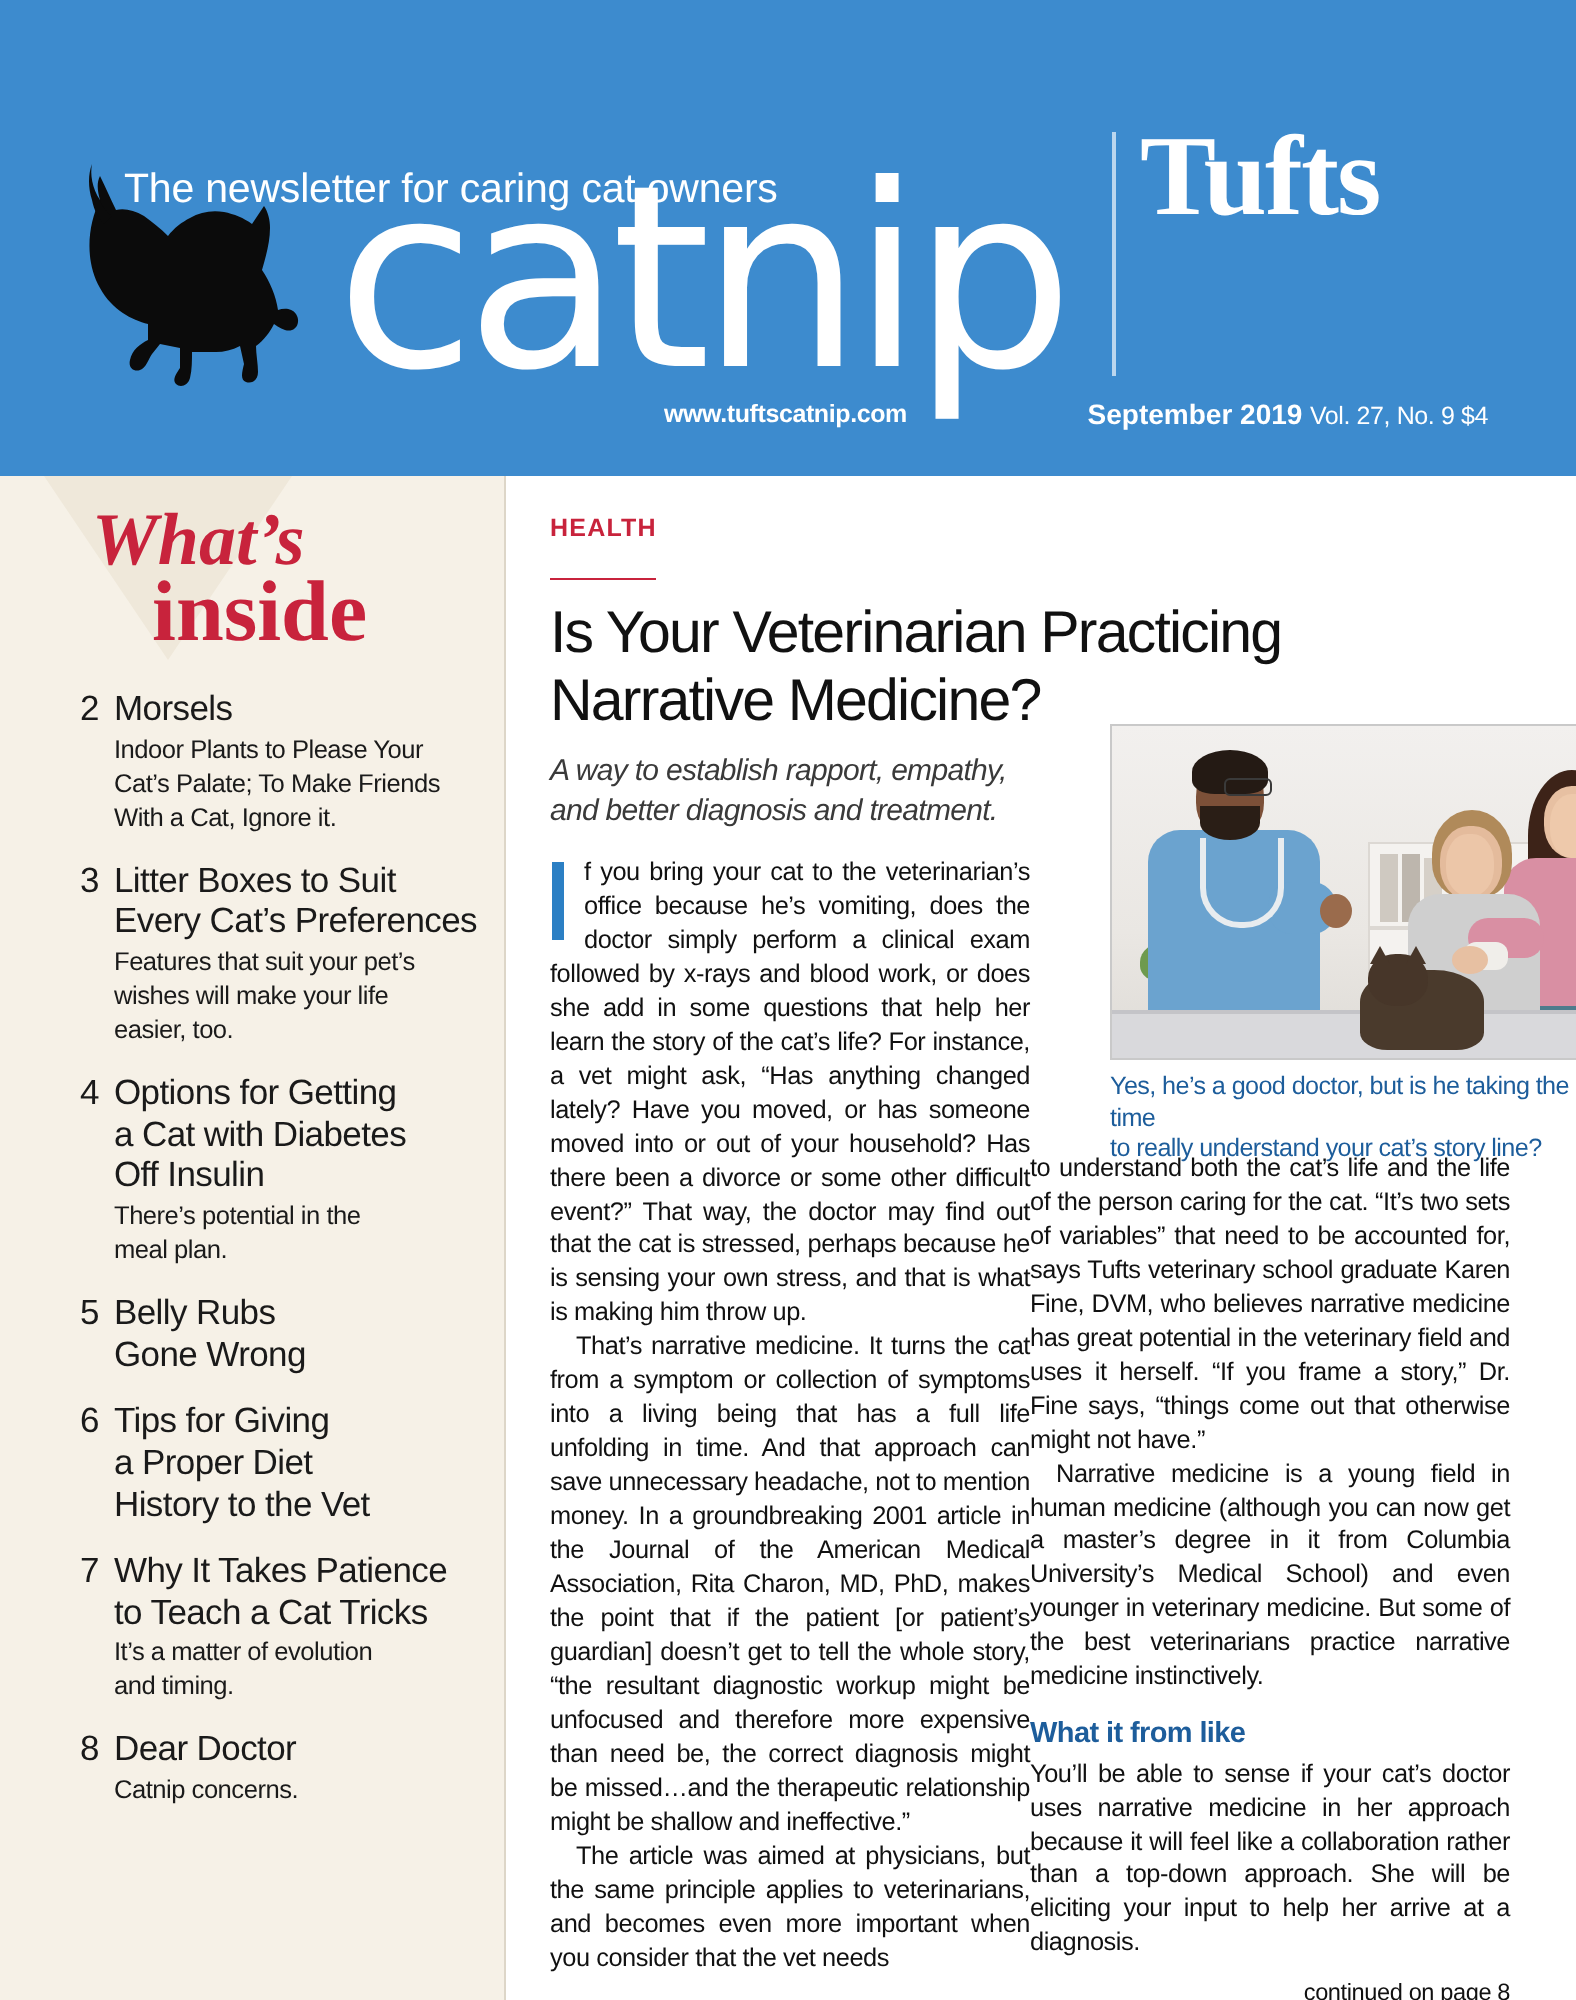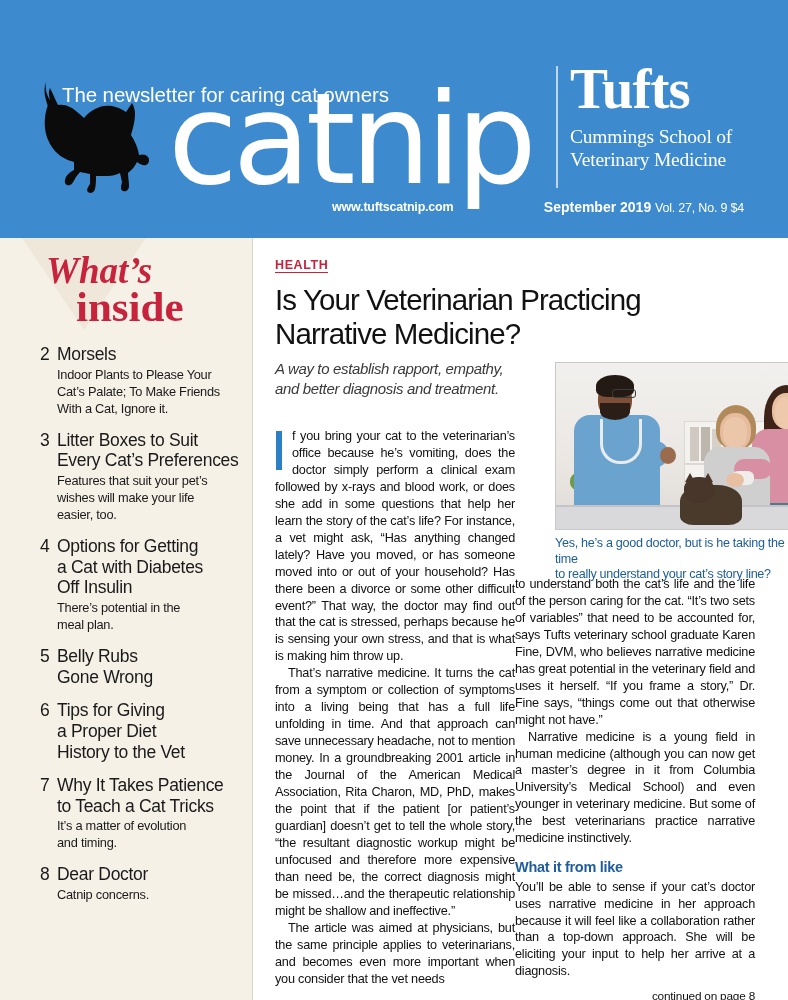--- a/index.html
+++ b/index.html
@@ -211,21 +211,21 @@
     padding: 17px 30px 0 22px;
   }
   .kicker {
     font-family: "Liberation Sans", sans-serif;
     font-size: 12.5px;
     font-weight: bold;
     color: #c8233c;
     letter-spacing: 0.6px;
     border-bottom: 1.5px solid #c8233c;
     display: inline-block;
-    padding-bottom: 0;
+    padding-bottom: 18px;
   }
   .headline {
     font-family: "Liberation Sans", sans-serif;
     font-size: 29.5px;
     font-weight: normal;
     color: #111111;
     line-height: 1.14;
     letter-spacing: -0.9px;
     margin: 10px 0 0 0;
     white-space: pre-line;
@@ -365,22 +365,20 @@
     <div class="site-url">www.tuftscatnip.com</div>
 
     <div class="issue-line">
       <span class="issue-date">September 2019</span>
       <span class="issue-vol">Vol. 27, No. 9 $4</span>
     </div>
 
     <div class="tufts-block">
       <div class="tufts-rule"></div>
       <div class="tufts-name">Tufts</div>
-      <div class="tufts-school">Cummings School
-of Veterinary Medicine</div>
     </div>
   </div>
 
   <aside class="sidebar">
     <div class="vee"></div>
 
     <div class="whats-inside">
       <div class="whats">What’s</div>
       <div class="inside">inside</div>
     </div>

